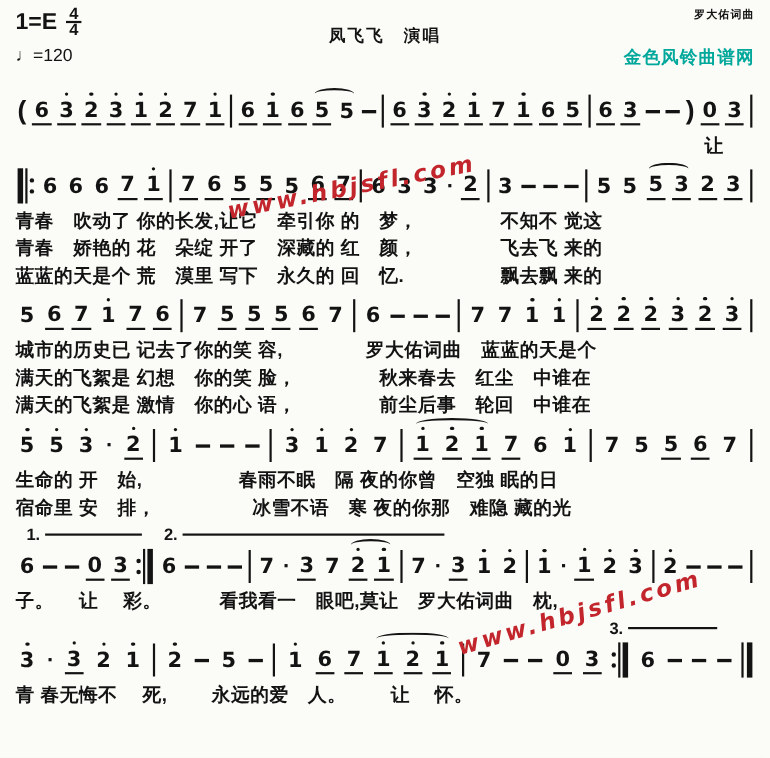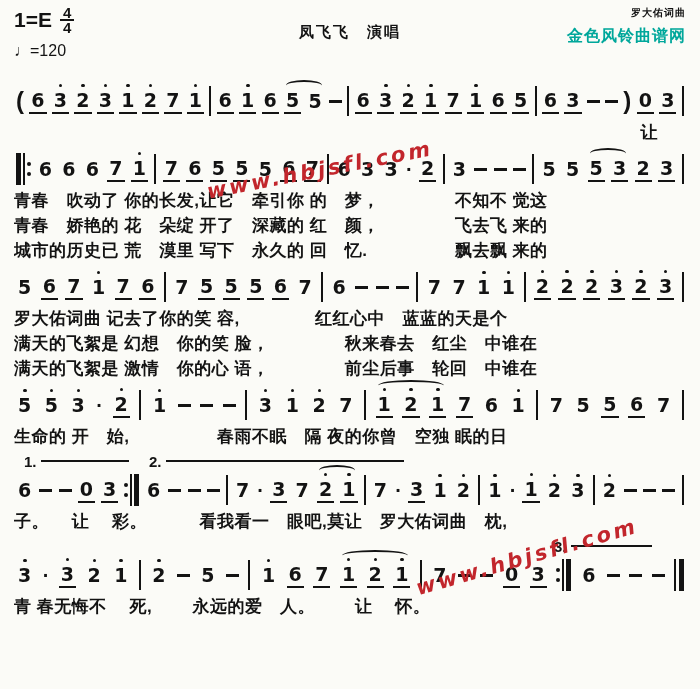--- a/index.html
+++ b/index.html
@@ -14,21 +14,21 @@
   .hdr-left{width:170px;font-weight:bold;}
   .keyrow{display:flex;align-items:center;gap:8px;font-size:21px;}
   .frac{display:inline-flex;flex-direction:column;align-items:center;font-size:15px;line-height:13px;font-weight:bold;}
   .frac .ft{border-bottom:2px solid #131313;padding:0 3px;}
   .tempo{margin-top:8px;font-size:16px;font-weight:normal;}
   .hdr-center{flex:1;text-align:center;}
   .title{font-size:33px;font-weight:bold;letter-spacing:2px;line-height:36px;}
   .performer{font-size:15px;font-weight:bold;margin-top:17px;letter-spacing:2px;}
   .hdr-right{width:170px;text-align:right;font-weight:bold;}
   .credits{font-size:10px;letter-spacing:1px;}
-  .site{font-size:16px;margin-top:6px;letter-spacing:1px;}
+  .site{font-size:16px;margin-top:22px;letter-spacing:1px;}
   
   .system{margin-bottom:5px;}
   .notes-row{display:flex;justify-content:space-between;align-items:center;height:38px;position:relative;padding:0 2px;}
   .note{position:relative;font-family:"DejaVu Sans",sans-serif;font-weight:bold;font-size:19px;line-height:23px;padding:0 2px;flex:0 0 auto;}
   .note.u1{border-bottom:2px solid #131313;}
   .note.od::before{content:"";position:absolute;top:-5px;left:50%;margin-left:-1.5px;width:3.4px;height:3.4px;border-radius:50%;background:#131313;}
   .bar{width:2px;height:30px;background:#131313;flex:0 0 auto;}
   .dash{width:13px;height:3px;background:#131313;flex:0 0 auto;}
   .aug{font-weight:bold;font-size:20px;line-height:20px;flex:0 0 auto;}
   .paren{font-size:24px;font-weight:bold;line-height:24px;flex:0 0 auto;}
@@ -158,57 +158,57 @@
           <span class="note">5</span>
           <span class="note u1 arc-s">5</span>
           <span class="note u1 arc-e">3</span>
           <span class="note u1">2</span>
           <span class="note u1">3</span>
           <span class="bar"></span>
           <div class="slur" style="left: 576px; width: 36px; top: -2px;"></div>
         </div>
         <div class="lyric-row">青春　吹动了 你的长发,让它　牵引你 的　梦，　　　　 不知不 觉这</div>
         <div class="lyric-row">青春　娇艳的 花　朵绽 开了　深藏的 红　颜，　　　　 飞去飞 来的</div>
-        <div class="lyric-row">城市的历史已 荒　漠里 写下　永久的 回　忆.　　　　　飘去飘 来的</div>
-      </div>
-      <div class="system">
-        <div class="notes-row">
-          <span class="note">5</span>
-          <span class="note u1">6</span>
-          <span class="note u1">7</span>
-          <span class="note od">1</span>
-          <span class="note u1">7</span>
-          <span class="note u1">6</span>
-          <span class="bar"></span>
-          <span class="note">7</span>
-          <span class="note u1">5</span>
-          <span class="note u1">5</span>
-          <span class="note u1">5</span>
-          <span class="note u1">6</span>
-          <span class="note">7</span>
-          <span class="bar"></span>
-          <span class="note">6</span>
-          <span class="dash"></span>
-          <span class="dash"></span>
-          <span class="dash"></span>
-          <span class="bar"></span>
-          <span class="note">7</span>
-          <span class="note">7</span>
-          <span class="note od">1</span>
-          <span class="note od">1</span>
-          <span class="bar"></span>
-          <span class="note od u1">2</span>
-          <span class="note od u1">2</span>
-          <span class="note od u1">2</span>
-          <span class="note od u1">3</span>
-          <span class="note od u1">2</span>
-          <span class="note od u1">3</span>
-          <span class="bar"></span>
-        </div>
-        <div class="lyric-row">罗大佑词曲 记去了你的笑 容,　　　　 红红心中　蓝蓝的天是个</div>
+        <div class="lyric-row">蓝蓝的天是个 荒　漠里 写下　永久的 回　忆.　　　　　飘去飘 来的</div>
+      </div>
+      <div class="system">
+        <div class="notes-row">
+          <span class="note">5</span>
+          <span class="note u1">6</span>
+          <span class="note u1">7</span>
+          <span class="note od">1</span>
+          <span class="note u1">7</span>
+          <span class="note u1">6</span>
+          <span class="bar"></span>
+          <span class="note">7</span>
+          <span class="note u1">5</span>
+          <span class="note u1">5</span>
+          <span class="note u1">5</span>
+          <span class="note u1">6</span>
+          <span class="note">7</span>
+          <span class="bar"></span>
+          <span class="note">6</span>
+          <span class="dash"></span>
+          <span class="dash"></span>
+          <span class="dash"></span>
+          <span class="bar"></span>
+          <span class="note">7</span>
+          <span class="note">7</span>
+          <span class="note od">1</span>
+          <span class="note od">1</span>
+          <span class="bar"></span>
+          <span class="note od u1">2</span>
+          <span class="note od u1">2</span>
+          <span class="note od u1">2</span>
+          <span class="note od u1">3</span>
+          <span class="note od u1">2</span>
+          <span class="note od u1">3</span>
+          <span class="bar"></span>
+        </div>
+        <div class="lyric-row">城市的历史已 记去了你的笑 容,　　　　 罗大佑词曲　蓝蓝的天是个</div>
         <div class="lyric-row">满天的飞絮是 幻想　你的笑 脸，　　　　 秋来春去　红尘　中谁在</div>
         <div class="lyric-row">满天的飞絮是 激情　你的心 语，　　　　 前尘后事　轮回　中谁在</div>
       </div>
       <div class="system">
         <div class="notes-row">
           <span class="note od">5</span>
           <span class="note od">5</span>
           <span class="note od">3</span>
           <span class="aug">·</span>
           <span class="note od u1">2</span>
@@ -232,20 +232,21 @@
           <span class="bar"></span>
           <span class="note">7</span>
           <span class="note">5</span>
           <span class="note u1">5</span>
           <span class="note u1">6</span>
           <span class="note">7</span>
           <span class="bar"></span>
           <div class="slur" style="left: 364px; width: 66px; top: -6px;"></div>
         </div>
         <div class="lyric-row">生命的 开　始,　　　　　春雨不眠　隔 夜的你曾　空独 眠的日</div>
+        <div class="lyric-row">宿命里 安　排，　　　　　冰雪不语　寒 夜的你那　难隐 藏的光</div>
       </div>
       <div class="system">
         <div class="volta-row">
           <div class="volta" style="left: 10px; width: 105px;">
             <span class="vlabel">1.</span>
             <i class="vline"></i>
           </div>
           <div class="volta" style="left: 135px; width: 255px;">
             <span class="vlabel">2.</span>
             <i class="vline"></i>

